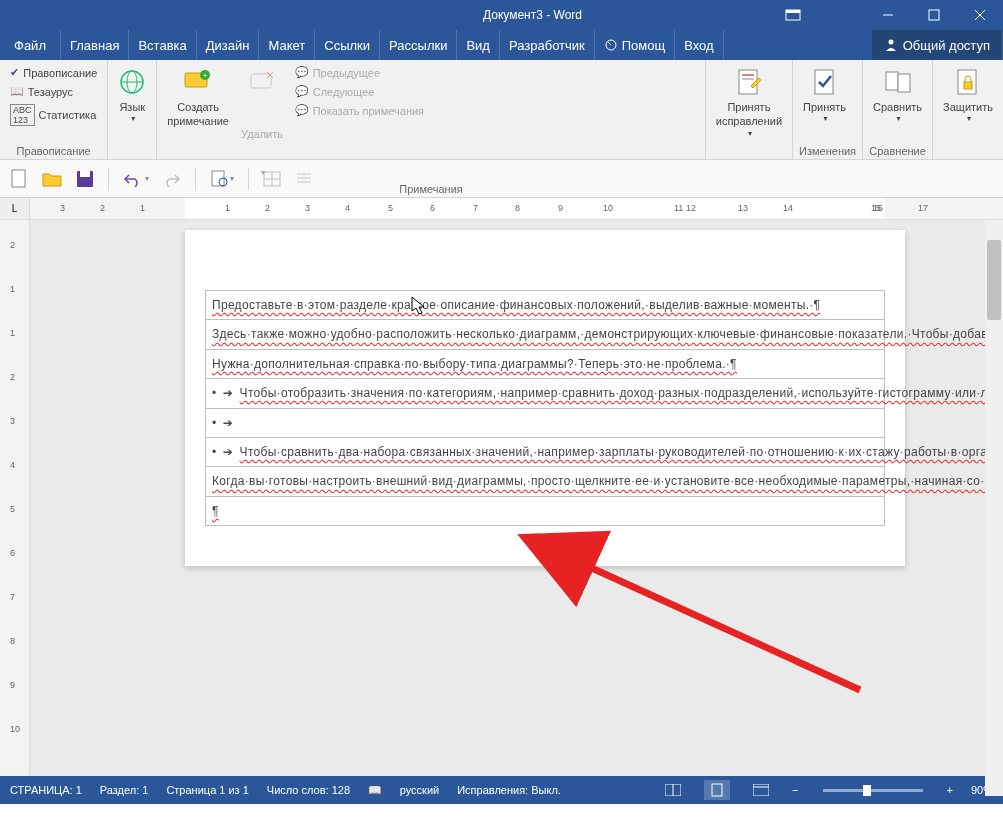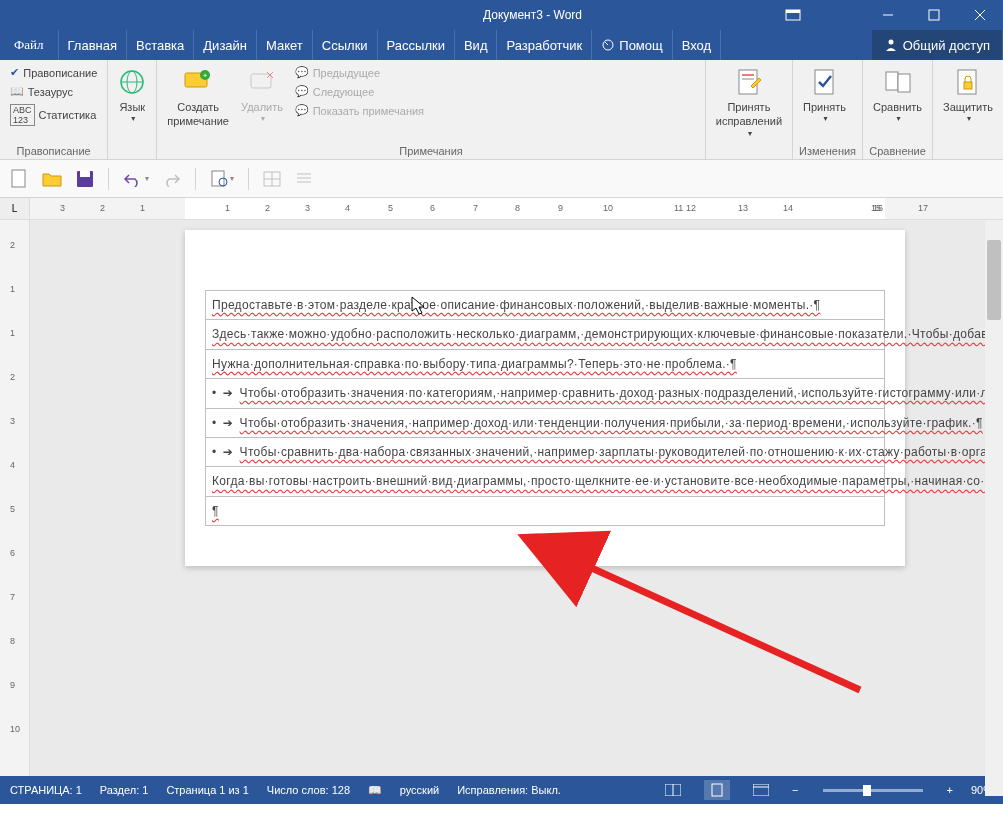--- a/index.html
+++ b/index.html
@@ -7,31 +7,31 @@
 
 .titlebar { background: #2b579a; height: 30px; display: flex; align-items: center; color: #fff; font-size: 12px; position: relative; }
 .titlebar .title { position: absolute; left: 50%; transform: translateX(-50%); margin-left: 31px; }
 .titlebar .wincontrols { position: absolute; right: 0; display: flex; }
 .titlebar .wincontrols div { width: 46px; height: 30px; display: flex; align-items: center; justify-content: center; cursor: pointer; }
 .titlebar .wincontrols svg { stroke: #fff; fill: none; }
 .titlebar .ribbon-display { position: absolute; right: 190px; width: 40px; height: 30px; display:flex; align-items:center; justify-content:center; }
 
 .tabs { background: #2b579a; height: 30px; display: flex; align-items: stretch; color: #fff; font-size: 13px; }
 .tab { padding: 0 9px; display: flex; align-items: center; cursor: pointer; border-right: 1px solid rgba(255,255,255,0.15); }
-.tab.file { padding: 0 14px; font-family: Liberation Serif, serif; }
+.tab.file { padding: 0 14px; }
 .tab.active { background: #f1f1f1; color: #2b579a; border-right: none; }
 .tab.help svg { margin-right: 4px; }
 .tab.share { background: #234676; margin-left: auto; padding: 0 12px; }
 
 .ribbon { background: #f1f1f1; height: 100px; display: flex; border-bottom: 1px solid #d4d4d4; }
 .ribbon-group { border-right: 1px solid #d4d4d4; display: flex; flex-direction: column; padding: 4px 6px 0; }
 .ribbon-group .body { flex: 1; display: flex; align-items: flex-start; gap: 4px; }
 .ribbon-group .label { text-align: center; font-size: 11px; color: #666; padding: 2px 0; }
 .rbtn { display: flex; flex-direction: column; align-items: center; font-size: 11px; color: #444; padding: 2px 4px; cursor: pointer; text-align: center; line-height: 1.3; }
-.rbtn.disabled { color: #aaa; }
+.rbtn.disabled { color: #aaa; gap: 27px; }
 .rbtn .icon { height: 32px; display: flex; align-items: center; justify-content: center; margin-bottom: 2px; }
 .rbtn-sm { display: flex; align-items: center; font-size: 11px; color: #444; padding: 2px 4px; cursor: pointer; gap: 4px; }
 .rbtn-sm.disabled { color: #aaa; }
 .vstack { display: flex; flex-direction: column; gap: 2px; }
 .chev { font-size: 8px; margin-left: 2px; }
 
 .qat { background: #f9f9f9; height: 38px; border-bottom: 1px solid #d4d4d4; display: flex; align-items: center; padding: 0 10px; gap: 14px; }
 .qat .qbtn { cursor: pointer; display: flex; align-items: center; }
 .qat .sep { width: 1px; height: 22px; background: #d4d4d4; }
 
@@ -364,21 +364,21 @@
       <span class="num" style="top: 416px;">8</span>
       <span class="num" style="top: 460px;">9</span>
       <span class="num" style="top: 504px;">10</span>
     </div>
   <div class="docarea">
     <div class="page">
       <div class="cell"><span class="txt">Предоставьте·в·этом·разделе·краткое·описание·финансовых·положений,·выделив·важные·моменты.·¶</span></div>
       <div class="cell"><span class="txt">Здесь·также·можно·удобно·расположить·несколько·диаграмм,·демонстрирующих·ключевые·финансовые·показатели.·Чтобы·добавить·диаграмму,·на·вкладке·«Вставка»·выберите·команду·«Диаграмма».·Диаграмма·будет·автоматически·оформлена·в·соответствии·с·видом·отчета.¶</span></div>
       <div class="cell"><span class="txt">Нужна·дополнительная·справка·по·выбору·типа·диаграммы?·Теперь·это·не·проблема.·¶</span></div>
       <div class="cell"><span class="bullet"></span><span class="txt">Чтобы·отобразить·значения·по·категориям,·например·сравнить·доход·разных·подразделений,·используйте·гистограмму·или·линейчатую·диаграмму.·¶</span></div>
-      <div class="cell"><span class="bullet"></span><span class="txt">Чтобы·отобразить·значения,·например·доход·или·тенденции·получения·прибыли,·за·период·времени,·используйте·график.·¶</span></div>
+      <div class="cell"><span class="bullet"></span></div>
       <div class="cell"><span class="bullet"></span><span class="txt">Чтобы·сравнить·два·набора·связанных·значений,·например·зарплаты·руководителей·по·отношению·к·их·стажу·работы·в·организации,·воспользуйтесь·точечной·диаграммой.·¶</span></div>
       <div class="cell"><span class="txt">Когда·вы·готовы·настроить·внешний·вид·диаграммы,·просто·щелкните·ее·и·установите·все·необходимые·параметры,·начиная·со·стиля·и·макета·и·заканчивая·управлением·данных,·с·помощью·значков·справа.¶</span></div>
       <div class="cell"><span class="txt">¶</span></div>
     </div>
 
     <svg class="cursor-arrow" style="left:380px; top:75px" width="18" height="22">
       <path d="M2 2 L2 16 L6 13 L9 19 L12 18 L9 12 L14 12 Z" fill="#fff" stroke="#000" stroke-width="1"></path>
     </svg>
 
     <svg class="arrow" style="left:480px; top:300px" width="360" height="180">

